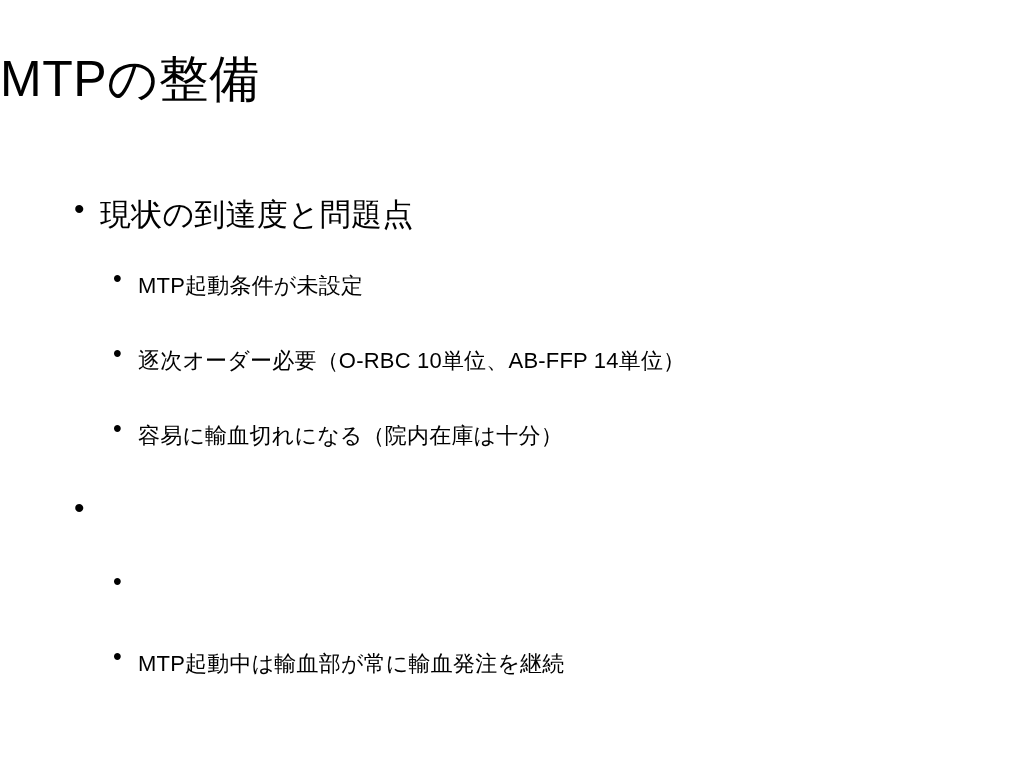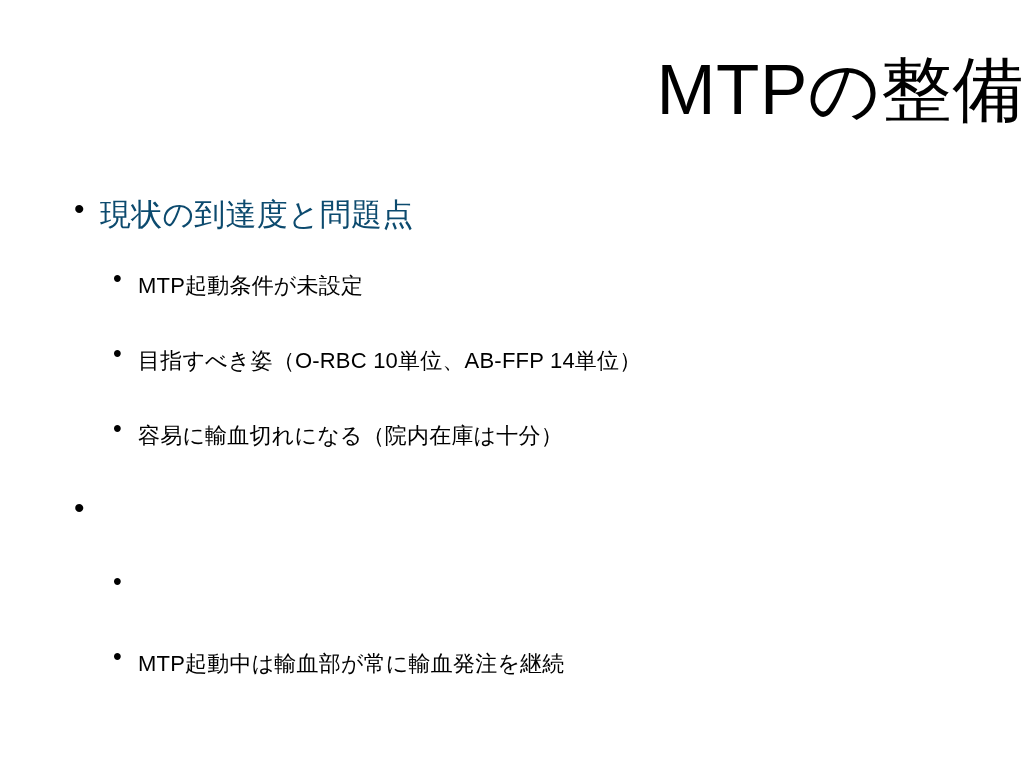--- a/index.html
+++ b/index.html
@@ -25,22 +25,22 @@
     background: #ffffff;
     box-sizing: border-box;
   }
 
   
   .slide-title {
     position: absolute;
     left: 0;
     top: 52px;
     width: 1024px;
-    text-align: right;
-    font-size: 71px;
+    text-align: left;
+    font-size: 50px;
     line-height: 1.08;
     font-weight: 400;
     letter-spacing: 0.5px;
     color: #000000;
     white-space: nowrap;
   }
 
   
   .body-list {
     position: absolute;
@@ -67,21 +67,21 @@
     font-size: 30px;
     line-height: 1;
     color: #000000;
     text-align: left;
     position: relative;
     top: -6px;
   }
   .bullet-row.level-1 .bullet-text {
     font-size: 31px;
     line-height: 1.25;
-    color: #0c4a6e;
+    color: #000000;
     letter-spacing: 0.2px;
     white-space: nowrap;
     text-align: right;
   }
 
   
   .bullet-row.level-2 {
     padding-left: 113px;
     height: 75px;
   }
@@ -122,21 +122,21 @@
       <span class="bullet-text">現状の到達度と問題点</span>
     </div>
 
     <div class="bullet-row level-2">
       <span class="bullet-marker">•</span>
       <span class="bullet-text">MTP起動条件が未設定</span>
     </div>
 
     <div class="bullet-row level-2">
       <span class="bullet-marker">•</span>
-      <span class="bullet-text">目指すべき姿（O-RBC 10単位、AB-FFP 14単位）</span>
+      <span class="bullet-text">逐次オーダー必要（O-RBC 10単位、AB-FFP 14単位）</span>
     </div>
 
     <div class="bullet-row level-2">
       <span class="bullet-marker">•</span>
       <span class="bullet-text">容易に輸血切れになる（院内在庫は十分）</span>
     </div>
 
     <div class="bullet-row level-1 gap-before-group">
       <span class="bullet-marker">•</span>
     </div>

